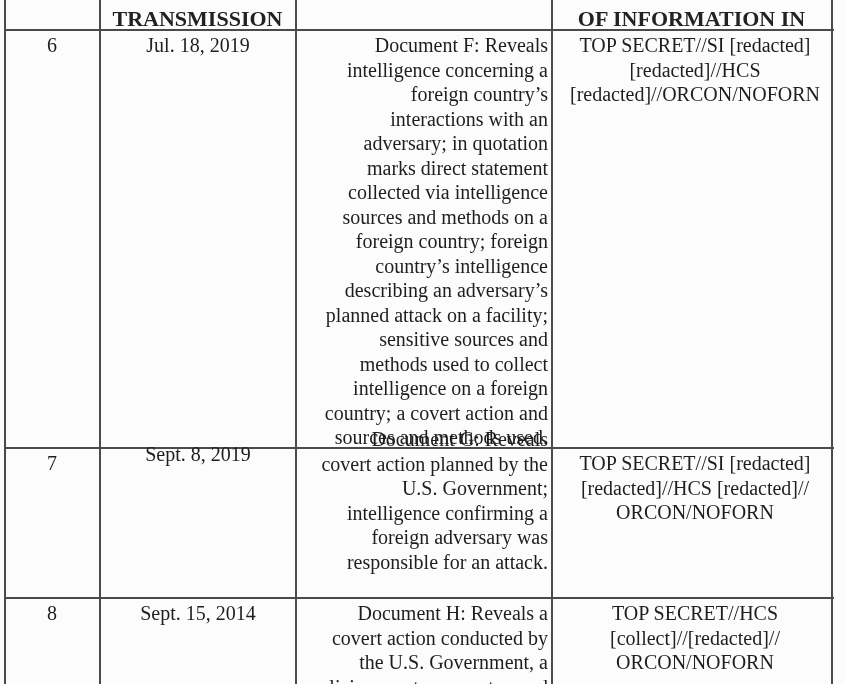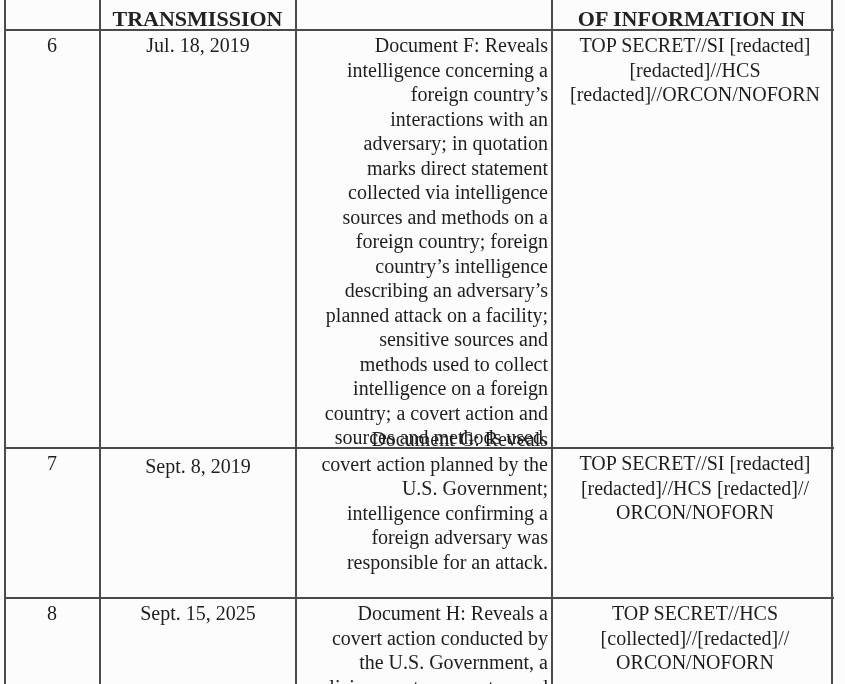--- a/index.html
+++ b/index.html
@@ -103,37 +103,37 @@
 intelligence on a foreign
 country; a covert action and
 sources and methods used.</div>
     <div class="cell class-cell" style="left:562px; top:31px">TOP SECRET//SI [redacted]
 [redacted]//HCS
 [redacted]//ORCON/NOFORN</div>
   </div>
 
   <div>
     <div class="cell num-cell" style="left:4px;  top:449px">7</div>
-    <div class="cell date-cell" style="left:100px; top:452px">Sept. 8, 2019</div>
+    <div class="cell date-cell" style="left:100px; top:440px">Sept. 8, 2019</div>
     <div class="cell desc-cell" style="left:306px; top:425px">Document G: Reveals
 covert action planned by the
 U.S. Government;
 intelligence confirming a
 foreign adversary was
 responsible for an attack.</div>
     <div class="cell class-cell" style="left:562px; top:449px">TOP SECRET//SI [redacted]
 [redacted]//HCS [redacted]//
 ORCON/NOFORN</div>
   </div>
 
   <div>
     <div class="cell num-cell" style="left:4px;  top:599px">8</div>
-    <div class="cell date-cell" style="left:100px; top:599px">Sept. 15, 2025</div>
+    <div class="cell date-cell" style="left:100px; top:599px">Sept. 15, 2014</div>
     <div class="cell desc-cell" style="left:306px; top:599px">Document H: Reveals a
 covert action conducted by
 the U.S. Government, a
 liaison partner country, and</div>
     <div class="cell class-cell" style="left:562px; top:599px">TOP SECRET//HCS
-[collected]//[redacted]//
+[collect]//[redacted]//
 ORCON/NOFORN</div>
   </div>
 
 </div>
 
 </body></html>

